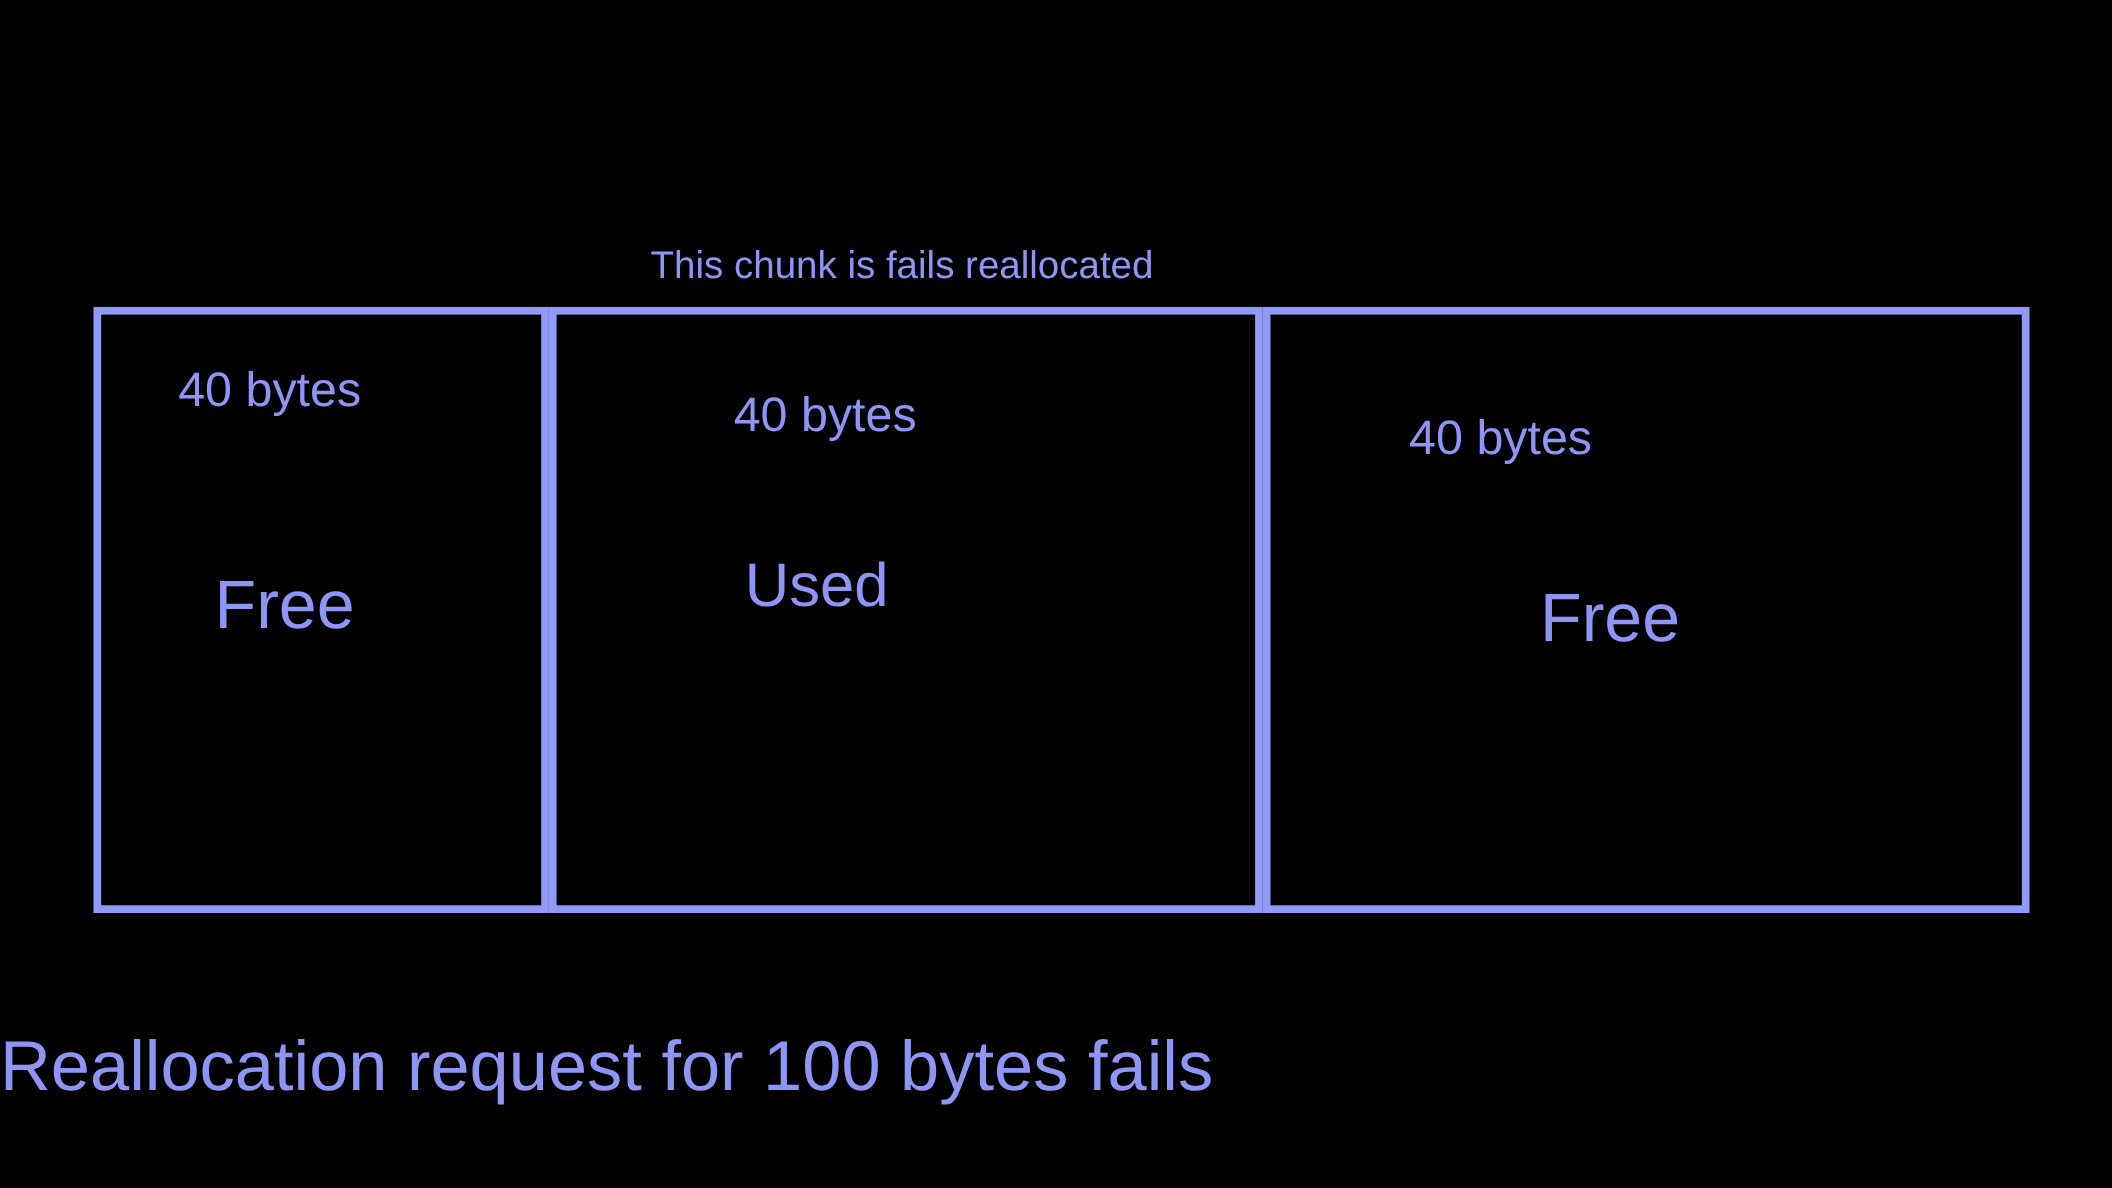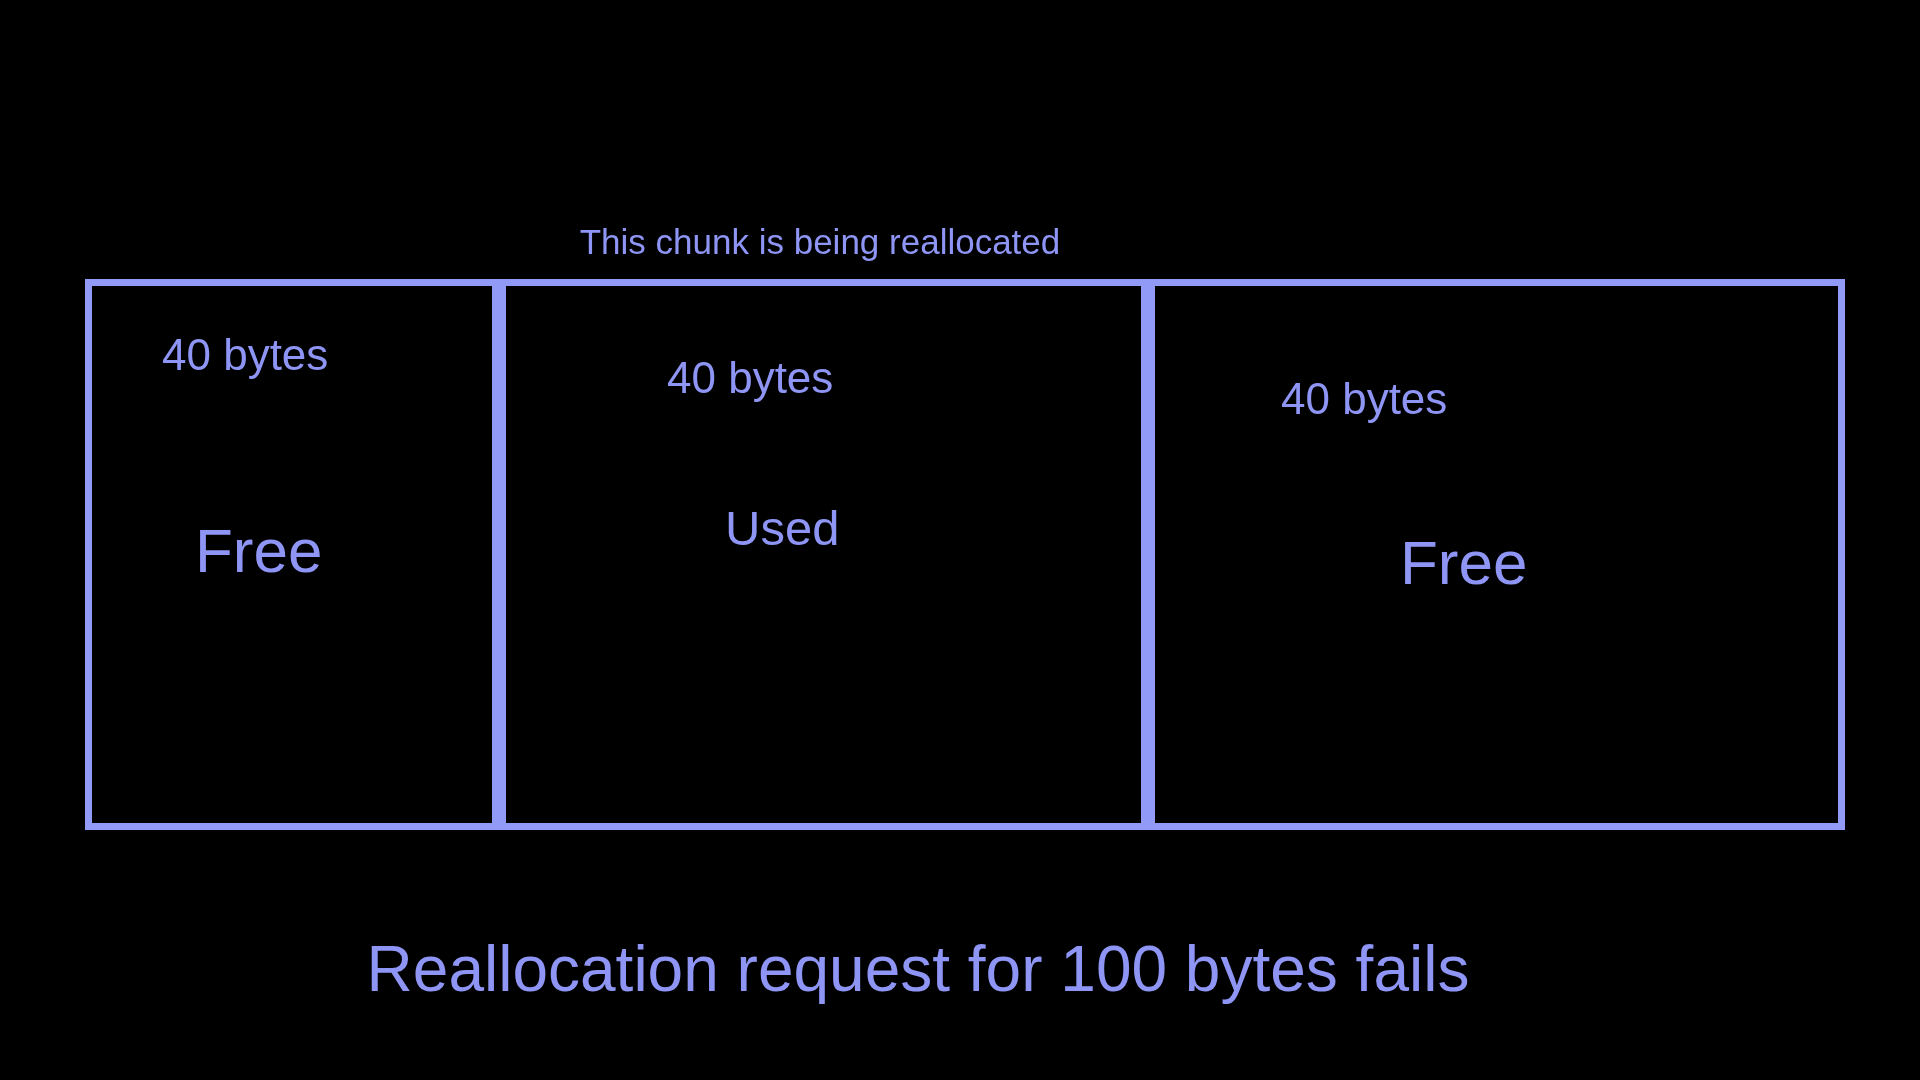--- a/index.html
+++ b/index.html
@@ -55,39 +55,38 @@
   .chunk-1 .size-label { left: 70px;  top: 47px; }
   .chunk-2 .size-label { left: 161px; top: 70px; }
   .chunk-3 .size-label { left: 126px; top: 91px; }
   .status-label {
     position: absolute;
     line-height: 1;
     white-space: nowrap;
     color: var(--text, #8e95f4);
   }
   .chunk-1 .status-label { left: 103px; top: 234px; font-size: 62px; }
-  .chunk-2 .status-label { left: 171px; top: 218px; font-size: 49px; margin-left: 48px; }
+  .chunk-2 .status-label { left: 171px; top: 218px; font-size: 56px; }
   .chunk-3 .status-label { left: 245px; top: 246px; font-size: 62px; }
   .caption-bottom {
     position: absolute;
     left: 0;
     top: 933px;
     width: 1836px;          
-    text-align: center;
     font-size: 64px;
     line-height: 1.15;
     color: var(--text, #8e95f4);
   }
 </style>
 </head>
 <body>
 
 <div class="canvas" style="--accent: #929af8; --text: #8e95f4; --bg: #000000;">
 
-  <div class="caption-top">This chunk is being reallocated</div>
+  <div class="caption-top">This chunk is fails reallocated</div>
 
   <div class="chunk-row">
 
     <div class="chunk chunk-1">
       <div class="size-label">40 bytes</div>
       <div class="status-label">Free</div>
     </div>
 
     <div class="chunk chunk-2">
       <div class="size-label">40 bytes</div>

